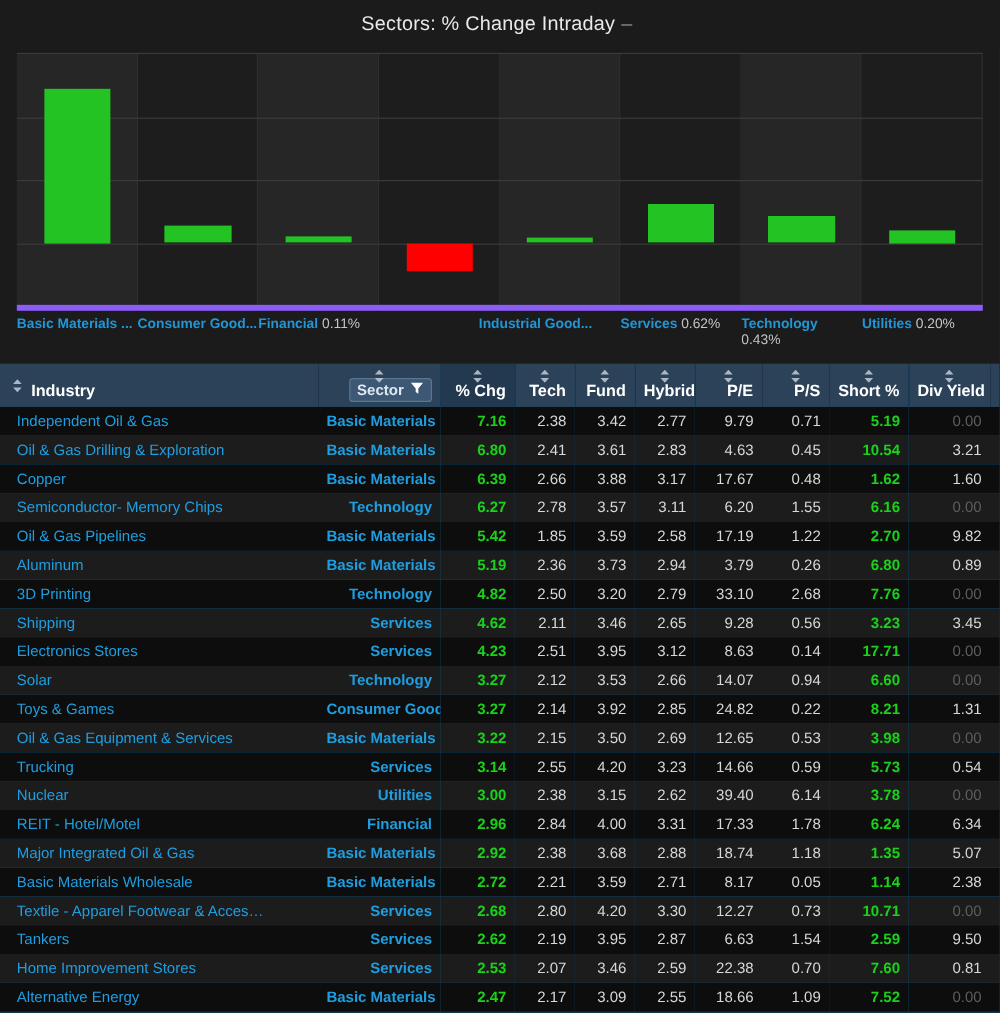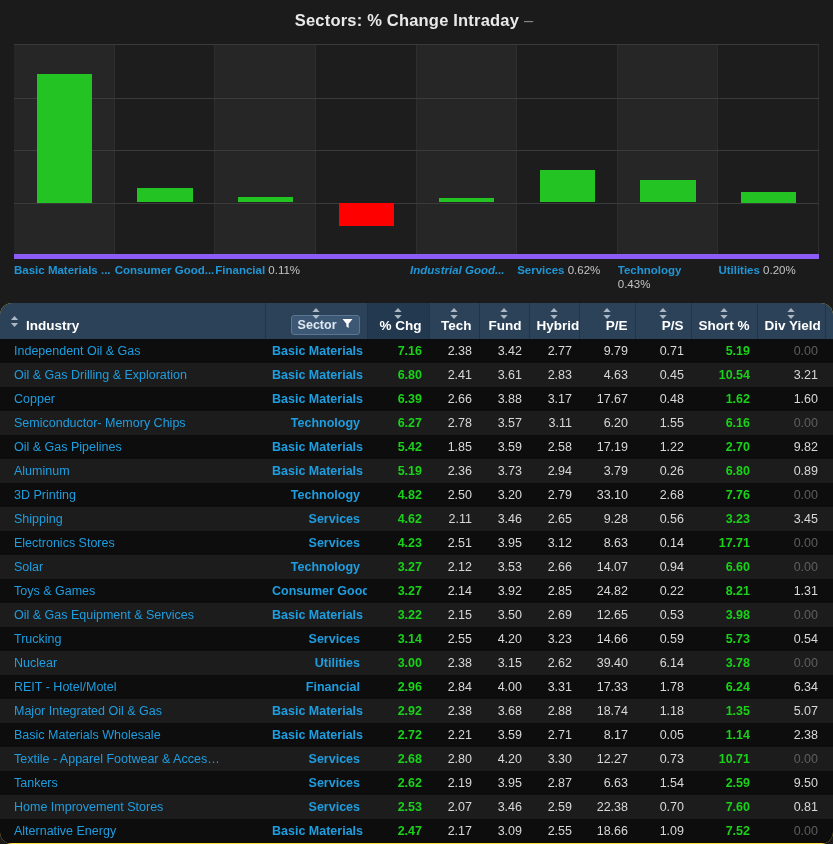--- a/index.html
+++ b/index.html
@@ -14,21 +14,21 @@
   #title-bar {
     height: 40px;
     display: flex;
     align-items: center;
     justify-content: center;
     background: #1b1b1b;
   }
   #title-main {
     color: #e9e9e9;
     font-size: 16.5px;
-    font-weight: bold;
+    font-weight: normal;
     letter-spacing: .2px;
   }
   #title-sep { color: #8b8b8b; font-size: 16.5px; padding: 0 5px; font-weight: normal; }
   #title-sub { color: #9a9a9a; font-size: 16.5px; font-weight: normal; }
 
   
   #chart-wrap {
     position: relative;
     margin: 4px 14px 0 14px;
     height: 210px;
@@ -78,22 +78,21 @@
     max-width: 100%;
     display: inline;
   }
   .sector-label .pct { color: #c4c4c4; font-weight: normal; }
 
   
   #table-wrap {
     margin-top: 3px;
     height: 541px;
     overflow: hidden;
-    background: #fde047;
-    border-radius: 12px;
+    background: #0c4a6e;
   }
   table { border-collapse: collapse; width: 833px; table-layout: fixed; }
   thead th {
     background: #2c4259;
     color: #ffffff;
     font-size: 13.5px;
     font-weight: bold;
     height: 36px;
     padding: 0 7px;
     vertical-align: middle;
@@ -187,21 +186,21 @@
       <div class="bar up" title="Services" style="left: 525.766px; width: 55.3438px; height: 32.55px; top: 124.95px;"></div>
       <div class="bar up" title="Technology" style="left: 626.391px; width: 55.3438px; height: 22.575px; top: 134.925px;"></div>
       <div class="bar up" title="Utilities" style="left: 727.016px; width: 55.3438px; height: 10.5px; top: 147px;"></div>
     </div>
 </div>
 
 <div id="sector-labels">
     <div class="sector-label" style="left: 0px; width: 100.625px;"><span class="nm">Basic Materials ...</span></div>
     <div class="sector-label" style="left: 100.625px; width: 100.625px;"><span class="nm">Consumer Good...</span></div>
     <div class="sector-label" style="left: 201.25px; width: 100.625px;"><span class="nm">Financial</span><span class="pct"> 0.11%</span></div>
-    <div class="sector-label" style="left: 396px; width: 100.625px; font-style: italic;"><span class="nm">Industrial Good...</span></div>
+    <div class="sector-label" style="left: 385px; width: 100.625px;"><span class="nm">Industrial Good...</span></div>
     <div class="sector-label" style="left: 503.125px; width: 100.625px;"><span class="nm">Services</span><span class="pct"> 0.62%</span></div>
     <div class="sector-label" style="left: 603.75px; width: 100.625px;"><span class="nm">Technology</span><span class="pct"> 0.43%</span></div>
     <div class="sector-label" style="left: 704.375px; width: 100.625px;"><span class="nm">Utilities</span><span class="pct"> 0.20%</span></div>
   </div>
 
 <div id="table-wrap">
   <table>
     <colgroup>
       <col class="col-ind">
         <col class="col-sec">

